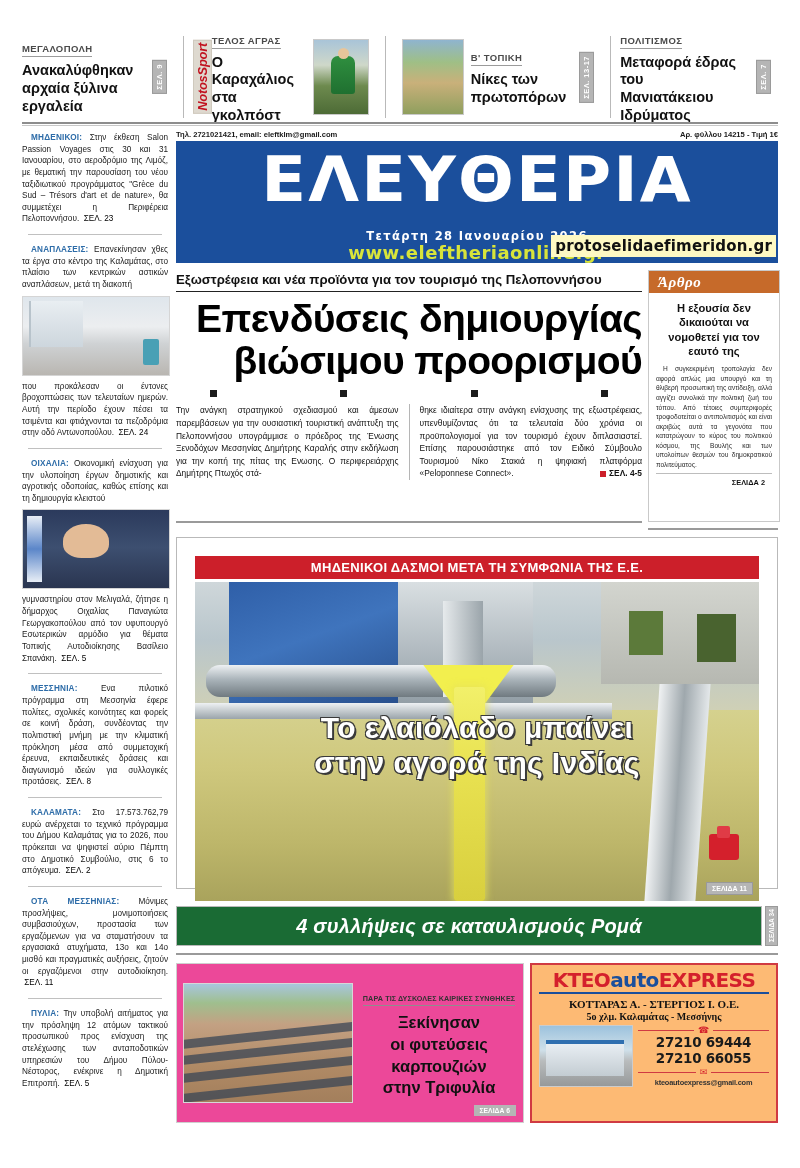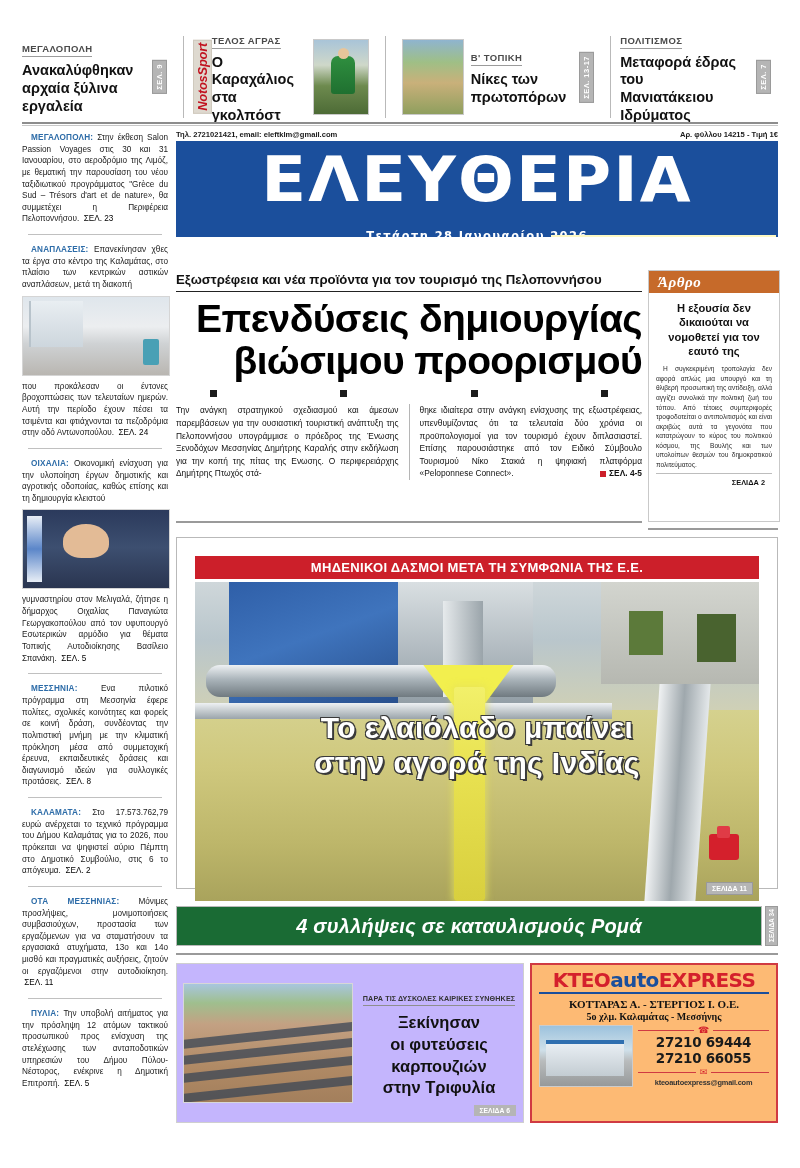--- a/index.html
+++ b/index.html
@@ -72,21 +72,21 @@
   .ph-hands:before{content:"";position:absolute;left:40px;top:14px;width:46px;height:34px;
      background:#e3bb96;border-radius:50% 50% 40% 40%;}
   .lc-divider2{height:1px;background:#c0c0c0;margin:9px 6px;}
 
   
   .masthead-info{
     position:absolute;left:176px;top:130px;width:602px;
     display:flex;justify-content:space-between;font-size:7.6px;font-weight:bold;color:#1a1a1a;
   }
   .masthead{
-    position:absolute;left:176px;top:141px;width:602px;height:96px;
+    position:absolute;left:176px;top:141px;width:602px;height:122px;
     background:#1b4f9c;overflow:hidden;
   }
   .logo-wrap{position:absolute;left:0;right:0;top:6px;text-align:center;}
   .logo{
     font-family:"DejaVu Sans", sans-serif;
     font-size:62px;font-weight:bold;color:#ffffff;letter-spacing:2px;
     line-height:1.05;
     transform:scaleX(1.06);
   }
   .mast-date{
@@ -211,21 +211,21 @@
   .greenbar-badge{
     background:#b5b5b5;color:#fff;font-size:6.5px;font-weight:bold;
     writing-mode:vertical-rl;transform:rotate(180deg);padding:2px;margin-left:3px;
     display:flex;align-items:center;justify-content:center;border:1px solid #9a9a9a;
   }
   .greenbar-rule{position:absolute;left:176px;top:953px;width:602px;height:2px;background:#9a9a9a;}
 
   
   .bottom{position:absolute;left:176px;top:963px;width:602px;height:160px;display:flex;gap:6px;}
   .watermelon{
-    width:348px;border:1px solid #cfcfcf;background:#c4b5fd;box-sizing:border-box;
+    width:348px;border:1px solid #cfcfcf;background:#ec4899;box-sizing:border-box;
     padding:6px;display:flex;gap:8px;position:relative;
   }
   .wm-photo{
     width:168px;height:118px;align-self:center;border:1px solid #d7d7d7;overflow:hidden;position:relative;
     background:linear-gradient(180deg,#a8c6de 0%,#9fbf8e 16%,#c3a183 34%,#b08a65 70%,#a37f5c 100%);
   }
   .wm-photo i{position:absolute;left:-10%;width:130%;height:9px;background:#3a4555;transform:skewY(-6deg);opacity:.75;}
   .wm-txt{flex:1;text-align:center;display:flex;flex-direction:column;justify-content:center;}
   .wm-kicker{
     font-size:7.2px;font-weight:bold;color:#333;border-bottom:1px solid #8e8e8e;
@@ -310,21 +310,21 @@
       </div>
       <div class="pagebadge">ΣΕΛ. 7</div>
     </div>
 
   </div>
   <div class="teaser-rule"></div>
   <div class="teaser-rule2"></div>
 
   <div class="leftcol" id="leftcol">
       <div class="lc-item">
-        <div class="lc-text"><span class="lc-kicker">ΜΕΓΑΛΟΠΟΛΗ:</span> Στην έκθεση Salon Passion Voyages στις 30 και 31 Ιανουαρίου, στο αεροδρόμιο της Λιμόζ, με θεματική την παρουσίαση του νέου ταξιδιωτικού προγράμματος "Grèce du Sud – Trésors d'art et de nature», θα συμμετέχει η Περιφέρεια Πελοποννήσου. &nbsp;<span class="lc-sel">ΣΕΛ. 23</span></div>
+        <div class="lc-text"><span class="lc-kicker">ΜΗΔΕΝΙΚΟΙ:</span> Στην έκθεση Salon Passion Voyages στις 30 και 31 Ιανουαρίου, στο αεροδρόμιο της Λιμόζ, με θεματική την παρουσίαση του νέου ταξιδιωτικού προγράμματος "Grèce du Sud – Trésors d'art et de nature», θα συμμετέχει η Περιφέρεια Πελοποννήσου. &nbsp;<span class="lc-sel">ΣΕΛ. 23</span></div>
       </div>
       <div class="lc-divider2"></div>
       <div class="lc-item">
         <div class="lc-text"><span class="lc-kicker">ΑΝΑΠΛΑΣΕΙΣ:</span> Επανεκίνησαν χθες τα έργα στο κέντρο της Καλαμάτας, στο πλαίσιο των κεντρικών αστικών αναπλάσεων, μετά τη διακοπή</div>
         <div class="lc-photo ph-street"></div>
         <div class="lc-text" style="text-indent: 0px;">που προκάλεσαν οι έντονες βροχοπτώσεις των τελευταίων ημερών. Αυτή την περίοδο έχουν πέσει τα τσιμέντα και φτιάχνονται τα πεζοδρόμια στην οδό Αντωνοπούλου. &nbsp;<span class="lc-sel">ΣΕΛ. 24</span></div>
       </div>
       <div class="lc-divider2"></div>
       <div class="lc-item">
         <div class="lc-text"><span class="lc-kicker">ΟΙΧΑΛΙΑ:</span> Οικονομική ενίσχυση για την υλοποίηση έργων δημοτικής και αγροτικής οδοποιίας, καθώς επίσης και τη δημιουργία κλειστού</div>

